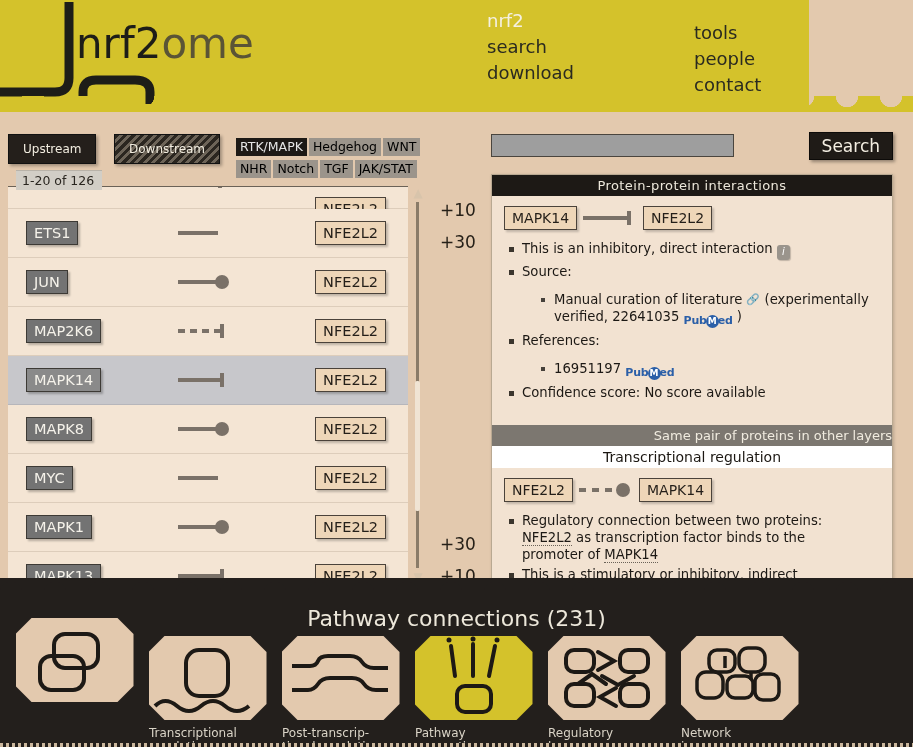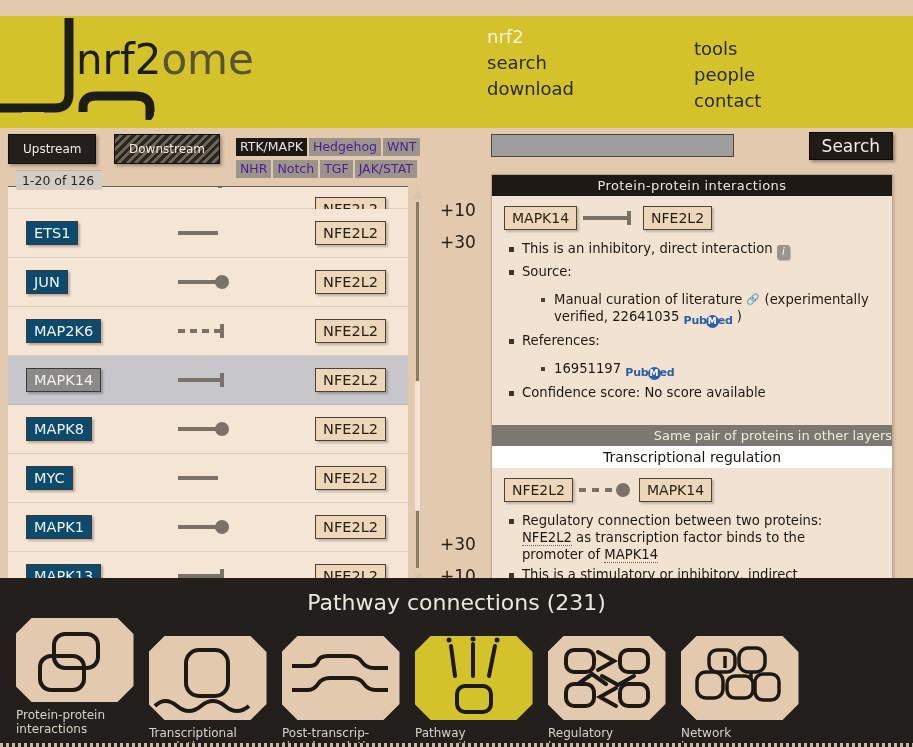--- a/index.html
+++ b/index.html
@@ -6,22 +6,22 @@
   body {
     width: 913px; height: 747px;
     font-family: "DejaVu Sans", sans-serif;
     background: #e3c9ae;
     overflow: hidden;
     position: relative;
   }
 
   
   .header {
-    position: absolute; top: 16px; left: 0;
-    width: 913px; height: 112px;
+    position: absolute; top: 0; left: 0;
+    width: 809px; height: 112px;
     background: #d4c22b;
   }
   .header-scallop {
     position: absolute; left: 0; bottom: 0;
     width: 913px; height: 16px;
     background: #d4c22b;
     -webkit-mask-image:
       radial-gradient(circle 11px at 11px 0px, transparent 0 11px, #000 11.5px);
     -webkit-mask-size: 44px 16px;
     -webkit-mask-repeat: repeat-x;
@@ -79,21 +79,21 @@
       repeating-linear-gradient(135deg,#2b2620 0 3px,#6d6458 3px 6px); }
 
   .ptags {
     position: absolute; left: 228px; top: 2px;
     width: 190px;
   }
   .ptag {
     display: inline-block;
     font-size: 12.5px; line-height: 16px;
     padding: 1px 4px; margin: 0 2px 2px 0;
-    color: #4c1d95;
+    color: #000000;
     background: #9b948b;
     cursor: pointer;
   }
   .ptag.on { background: #1d1915; color: #e5e5e5; }
 
   .count-tab {
     position: absolute; left: 8px; top: 36px;
     font-size: 12.5px; color: #2a2620;
     background: #d2cec6; padding: 2px 8px 2px 6px;
     border-top: 1px solid #b8b2a8;
@@ -113,21 +113,21 @@
     border-bottom: 1px solid #ddcdbb;
     background: #f4e5d4;
     cursor: pointer;
   }
   .row.sel { background: #c7c7cb; border-bottom-color: #b6b6bb; }
   .row.partial-top { height: 22px; }
 
   .chip-src {
     position: absolute; left: 18px; top: 50%;
     transform: translateY(-50%);
-    background: #0c4a6e; color: #f5f2ea;
+    background: #737373; color: #f5f2ea;
     border: 1px solid #3d3a35;
     font-size: 14.5px; padding: 3px 7px;
     box-shadow: 2px 2px 2px rgba(0,0,0,.25);
     white-space: nowrap;
   }
   .row.sel .chip-src { background: #8a8a8a; }
   .chip-tgt {
     position: absolute; right: 22px; top: 50%;
     transform: translateY(-50%);
     background: #eed6b8; color: #241f19;
@@ -282,21 +282,21 @@
     -webkit-mask-image:
       radial-gradient(circle 11px at 11px 15px, transparent 0 11px, #000 11.5px);
     -webkit-mask-size: 44px 15px;
     -webkit-mask-repeat: repeat-x;
     mask-image:
       radial-gradient(circle 11px at 11px 15px, transparent 0 11px, #000 11.5px);
     mask-size: 44px 15px;
     mask-repeat: repeat-x;
   }
   .footer-title {
-    position: absolute; width: 913px; top: 12px;
+    position: absolute; width: 913px; top: 28px;
     text-align: center; font-size: 22px; color: #ece7da;
   }
   .tiles {
     position: absolute; left: 8px; top: 40px;
     width: 897px; height: 120px;
     display: flex; gap: 0;
   }
   .tile { width: 133px; margin-right: 0; cursor: pointer; }
   .tile + .tile { margin-left: 0; margin-top: 18px; }
   .tile-oct {
@@ -548,22 +548,20 @@
 
     <div class="tile">
       <div class="tile-oct">
         <svg width="118" height="84" viewBox="0 0 118 84">
           <g fill="none" stroke="#1d1915" stroke-width="4">
             <rect x="38" y="16" width="44" height="34" rx="11"></rect>
             <rect x="24" y="38" width="44" height="34" rx="11"></rect>
           </g>
         </svg>
       </div>
-      <div class="tile-label">Protein-protein
-interactions</div>
     </div>
 
     <div class="tile">
       <div class="tile-oct">
         <svg width="118" height="84" viewBox="0 0 118 84">
           <g fill="none" stroke="#1d1915" stroke-width="4">
             <rect x="37" y="14" width="42" height="46" rx="13"></rect>
             <path d="M6,70 Q16,60 28,70 Q40,80 52,70 Q64,60 76,70 Q88,80 100,70"></path>
           </g>
         </svg>

